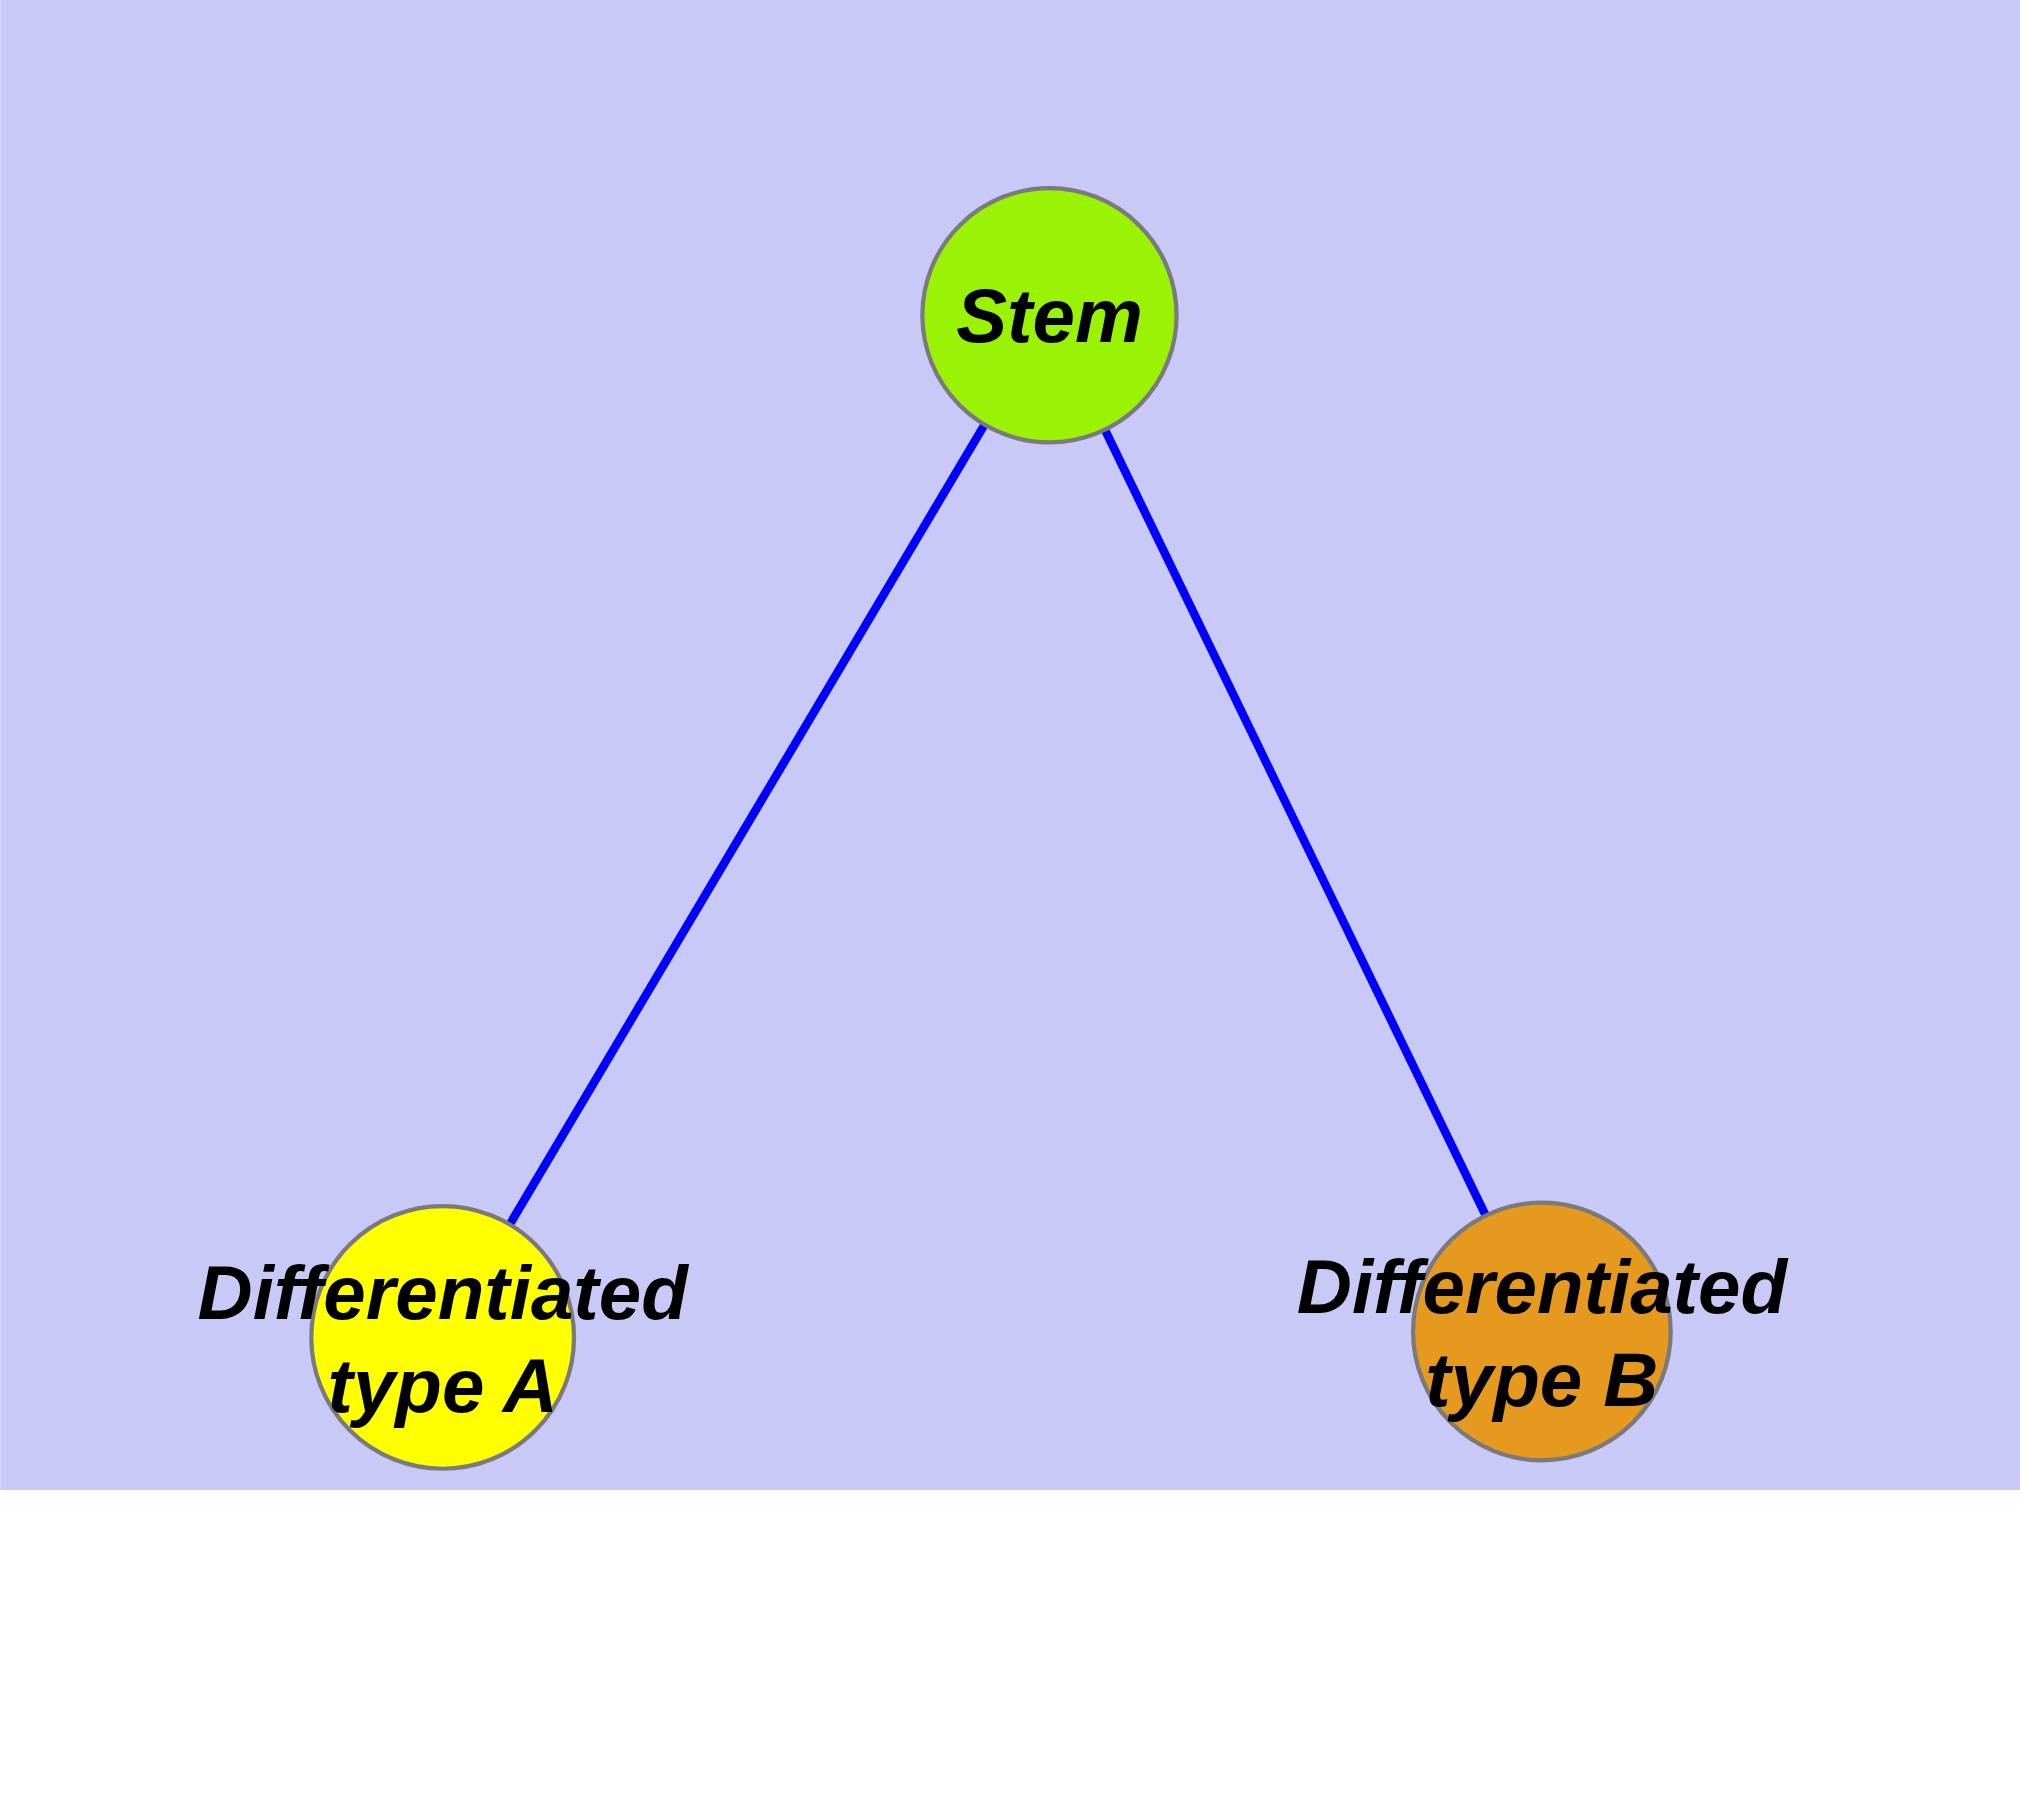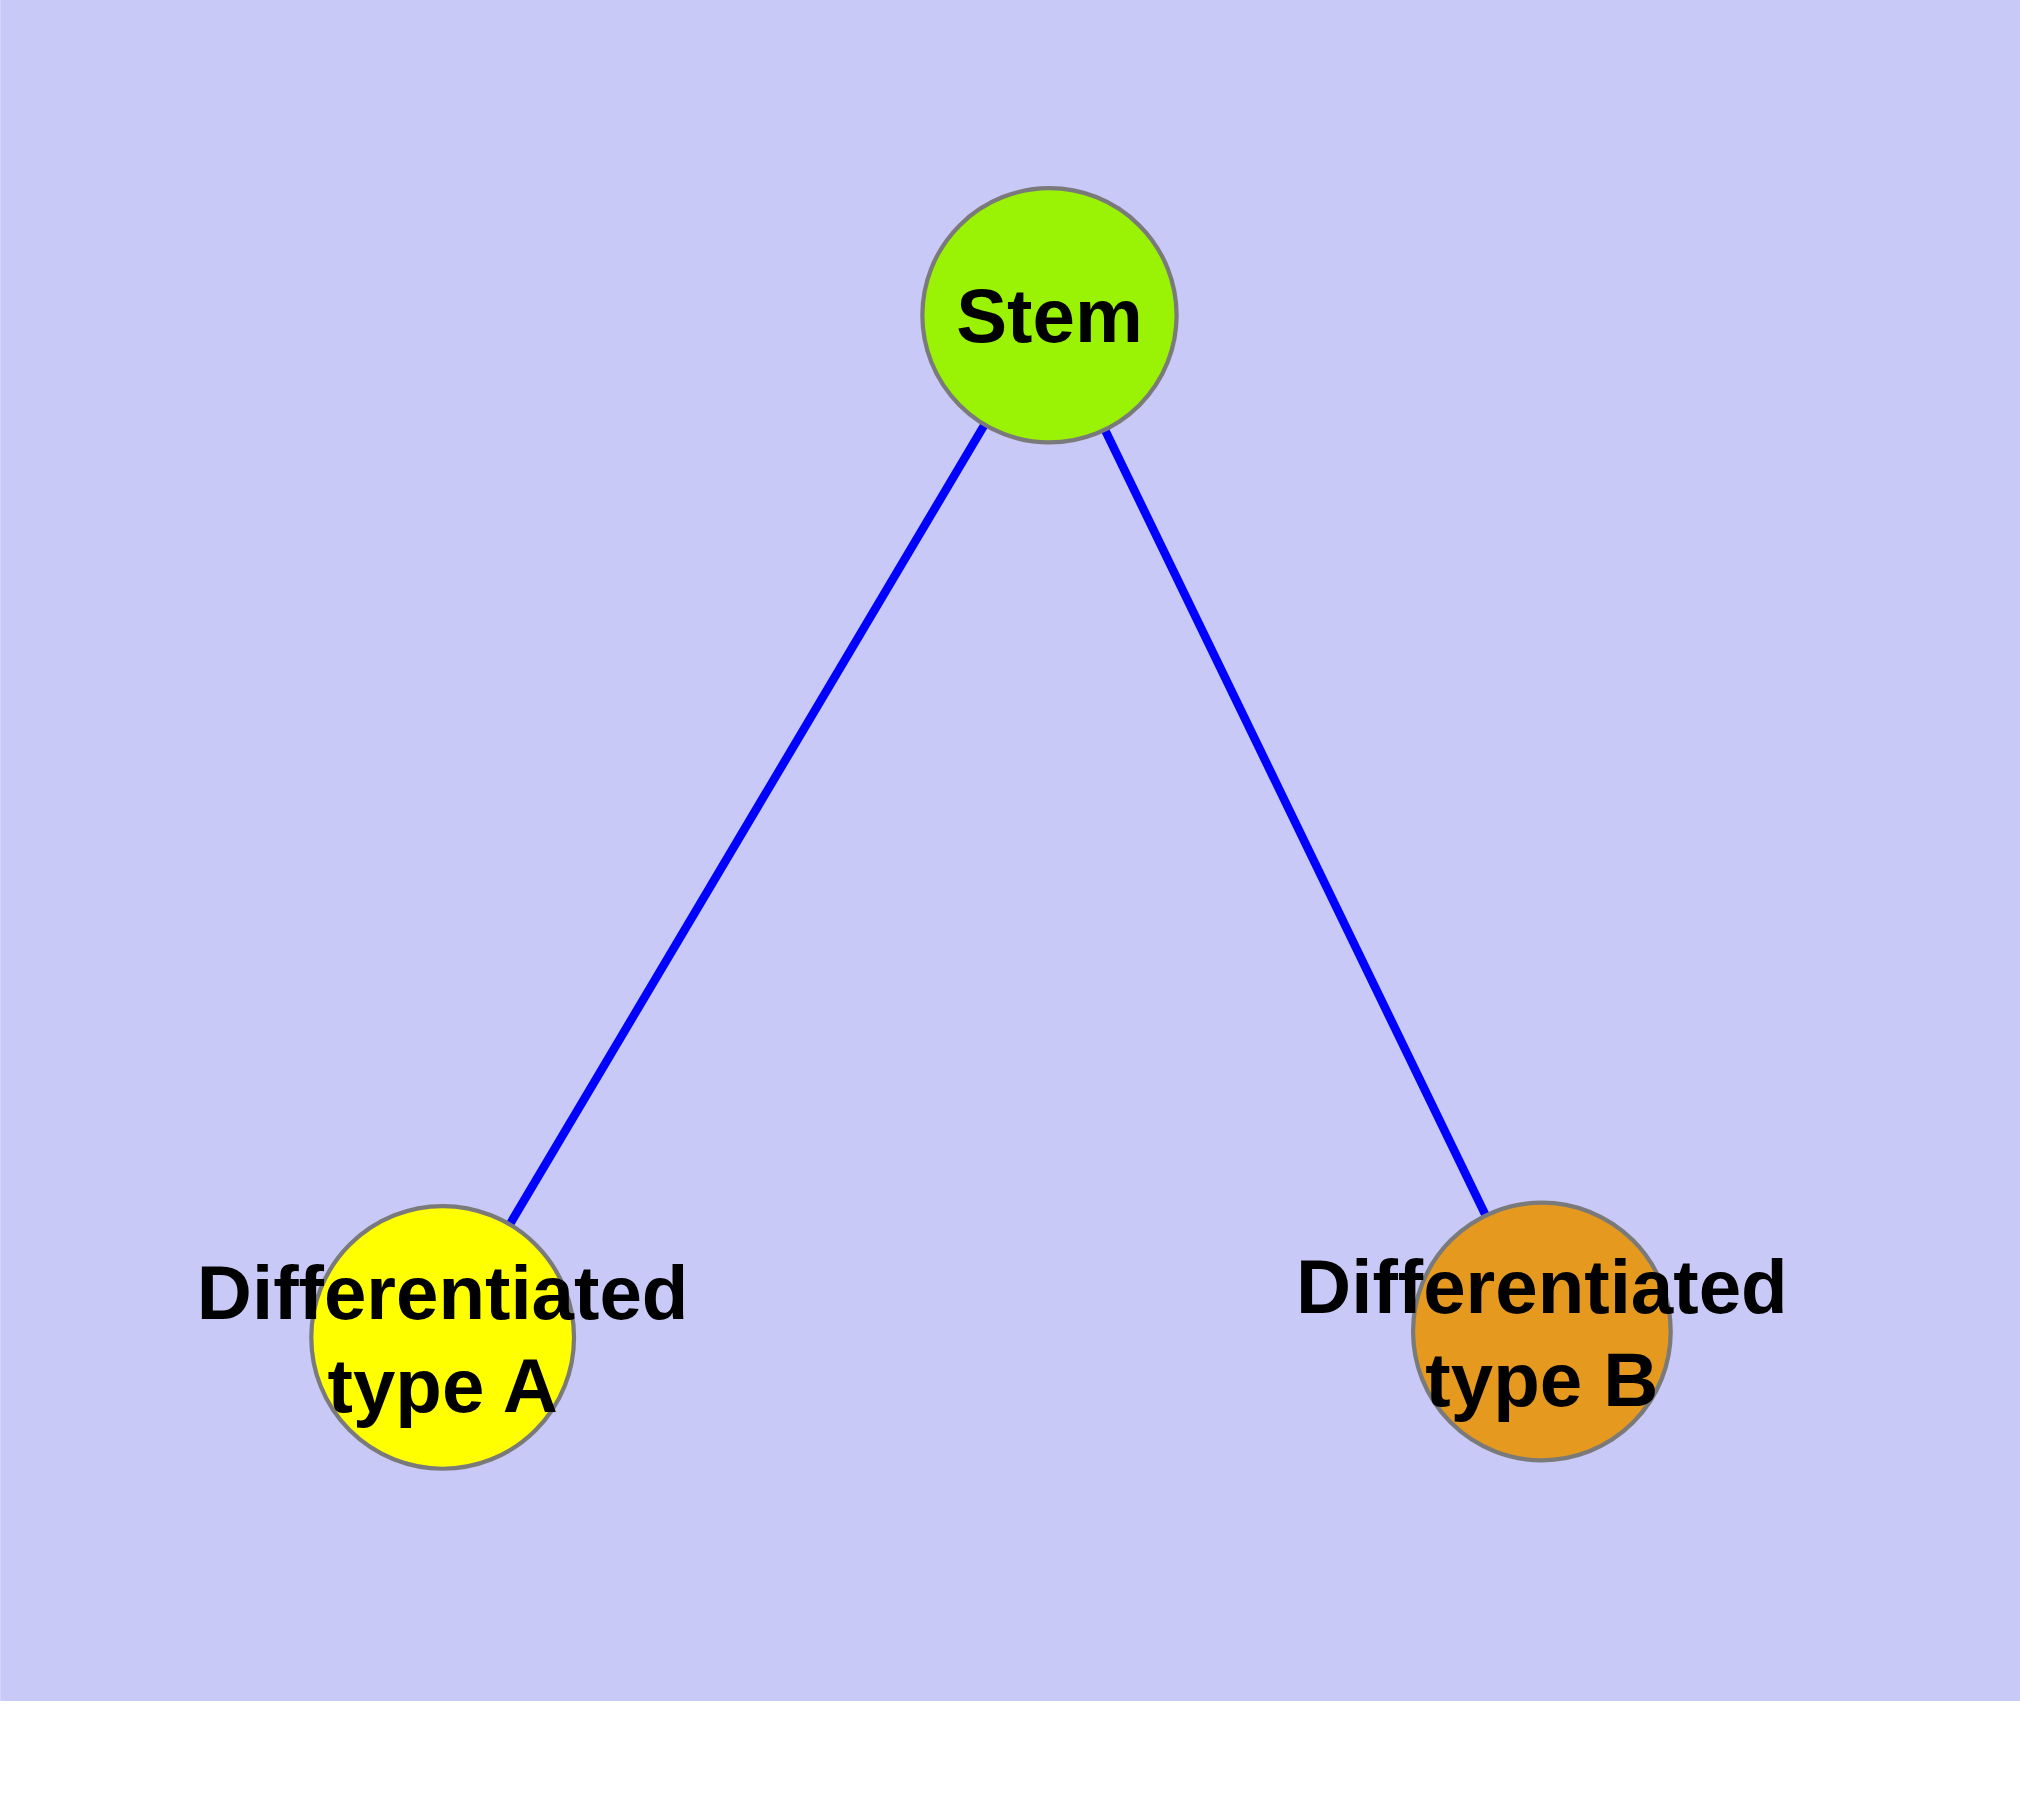--- a/index.html
+++ b/index.html
@@ -2,22 +2,23 @@
 <html style="font-size:13.6px"><head>
 <meta charset="utf-8">
 <style>
   html, body {
     margin: 0;
     padding: 0;
   }
   .canvas {
     position: relative;
     width: 2021px;
-    height: 1701px;
+    height: 1490px;
     overflow: hidden;
+    font-style: italic;
   }
   svg {
     display: block;
   }
   .node-label {
     font-family: "Liberation Sans", sans-serif;
     font-weight: bold;
     font-size: 90px;
     fill: #000000;
     text-anchor: middle;

